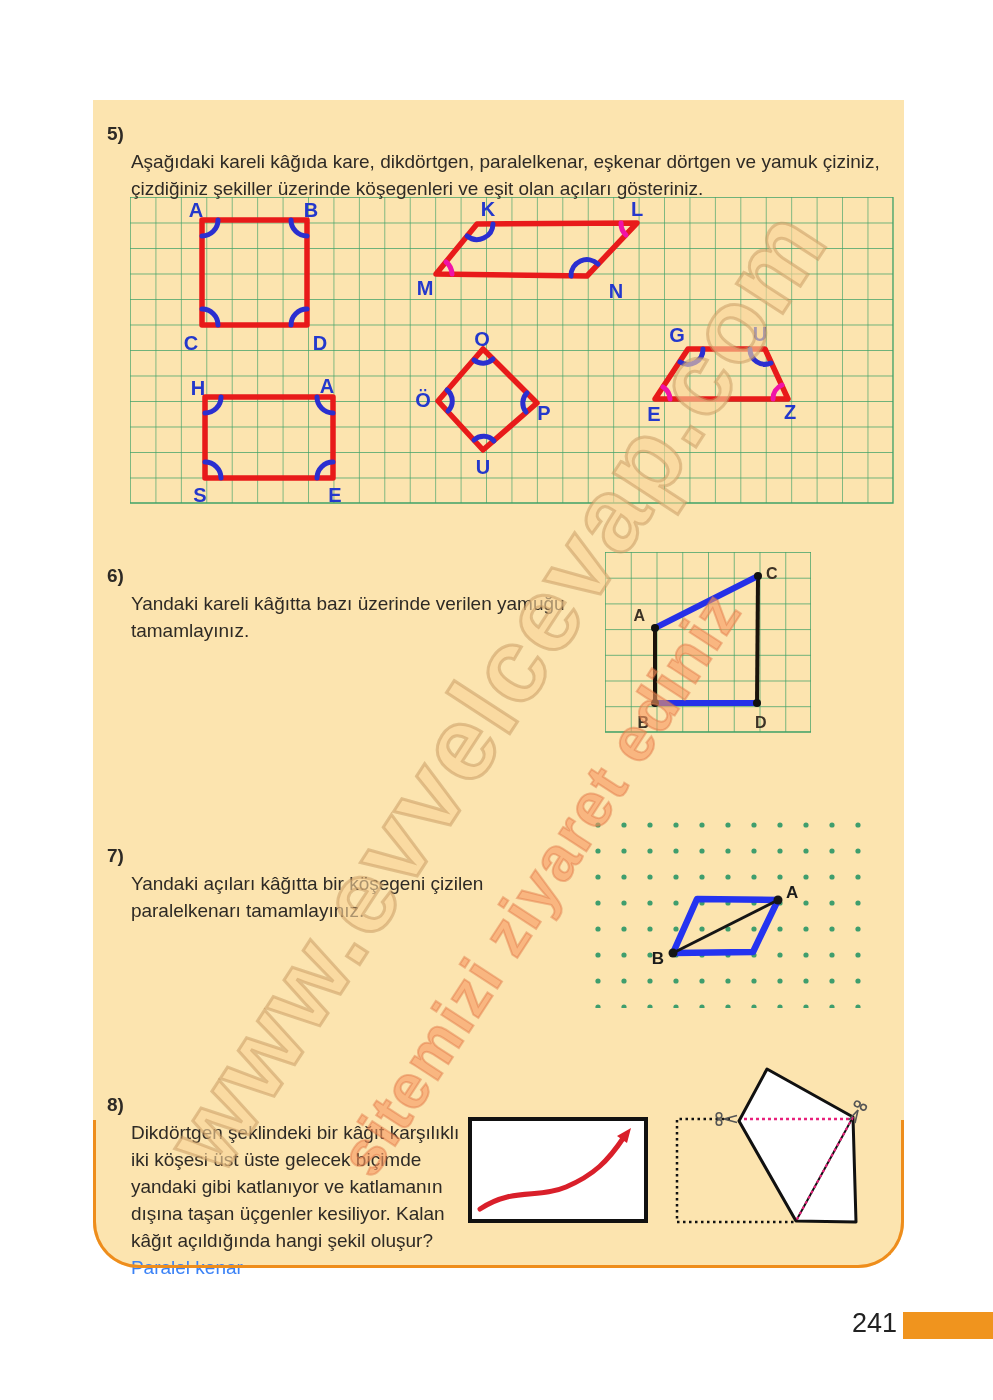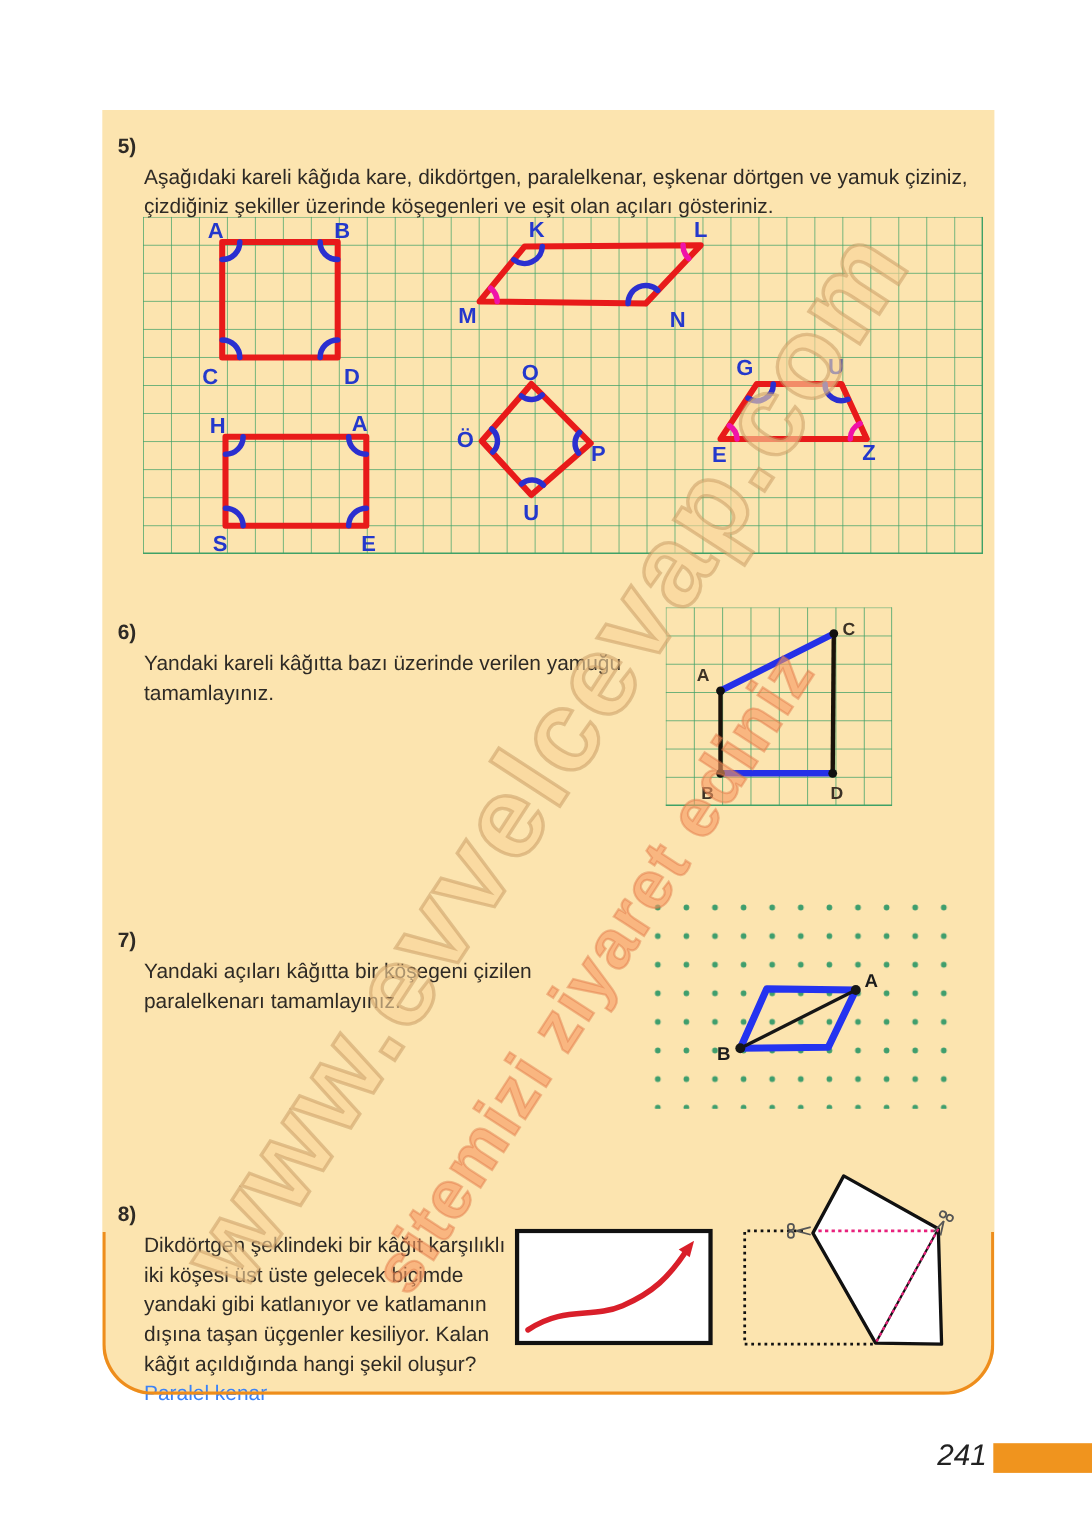--- a/index.html
+++ b/index.html
@@ -26,21 +26,21 @@
   .lbl7{font-size:17px;font-weight:600;fill:#1b1b1b;}
   .wm{position:absolute;pointer-events:none;text-align:center;font-weight:bold;
       white-space:nowrap;z-index:50;}
   .wm1{left:-154px;top:630px;width:1300px;font-size:104px;letter-spacing:3px;
        color:rgba(248,211,153,0.62);-webkit-text-stroke:3px rgba(198,152,95,0.5);
        transform:rotate(-57deg);}
   .wm2{left:-110px;top:848px;width:1300px;font-size:62px;letter-spacing:2px;
        color:rgba(247,152,96,0.60);-webkit-text-stroke:2px rgba(225,120,70,0.45);
        transform:rotate(-57deg);}
   .pageno{position:absolute;left:845px;top:1308px;width:52px;font-size:27px;
-          color:#222;text-align:right;z-index:10;font-style:italic;}
+          color:#222;text-align:right;z-index:10;}
   .pageno-bar{position:absolute;left:903px;top:1312px;width:90px;height:27px;
           background:#f0941e;z-index:10;}
 </style>
 </head>
 <body>
 
 <div class="page">
 
   <div class="panel"></div>
 

